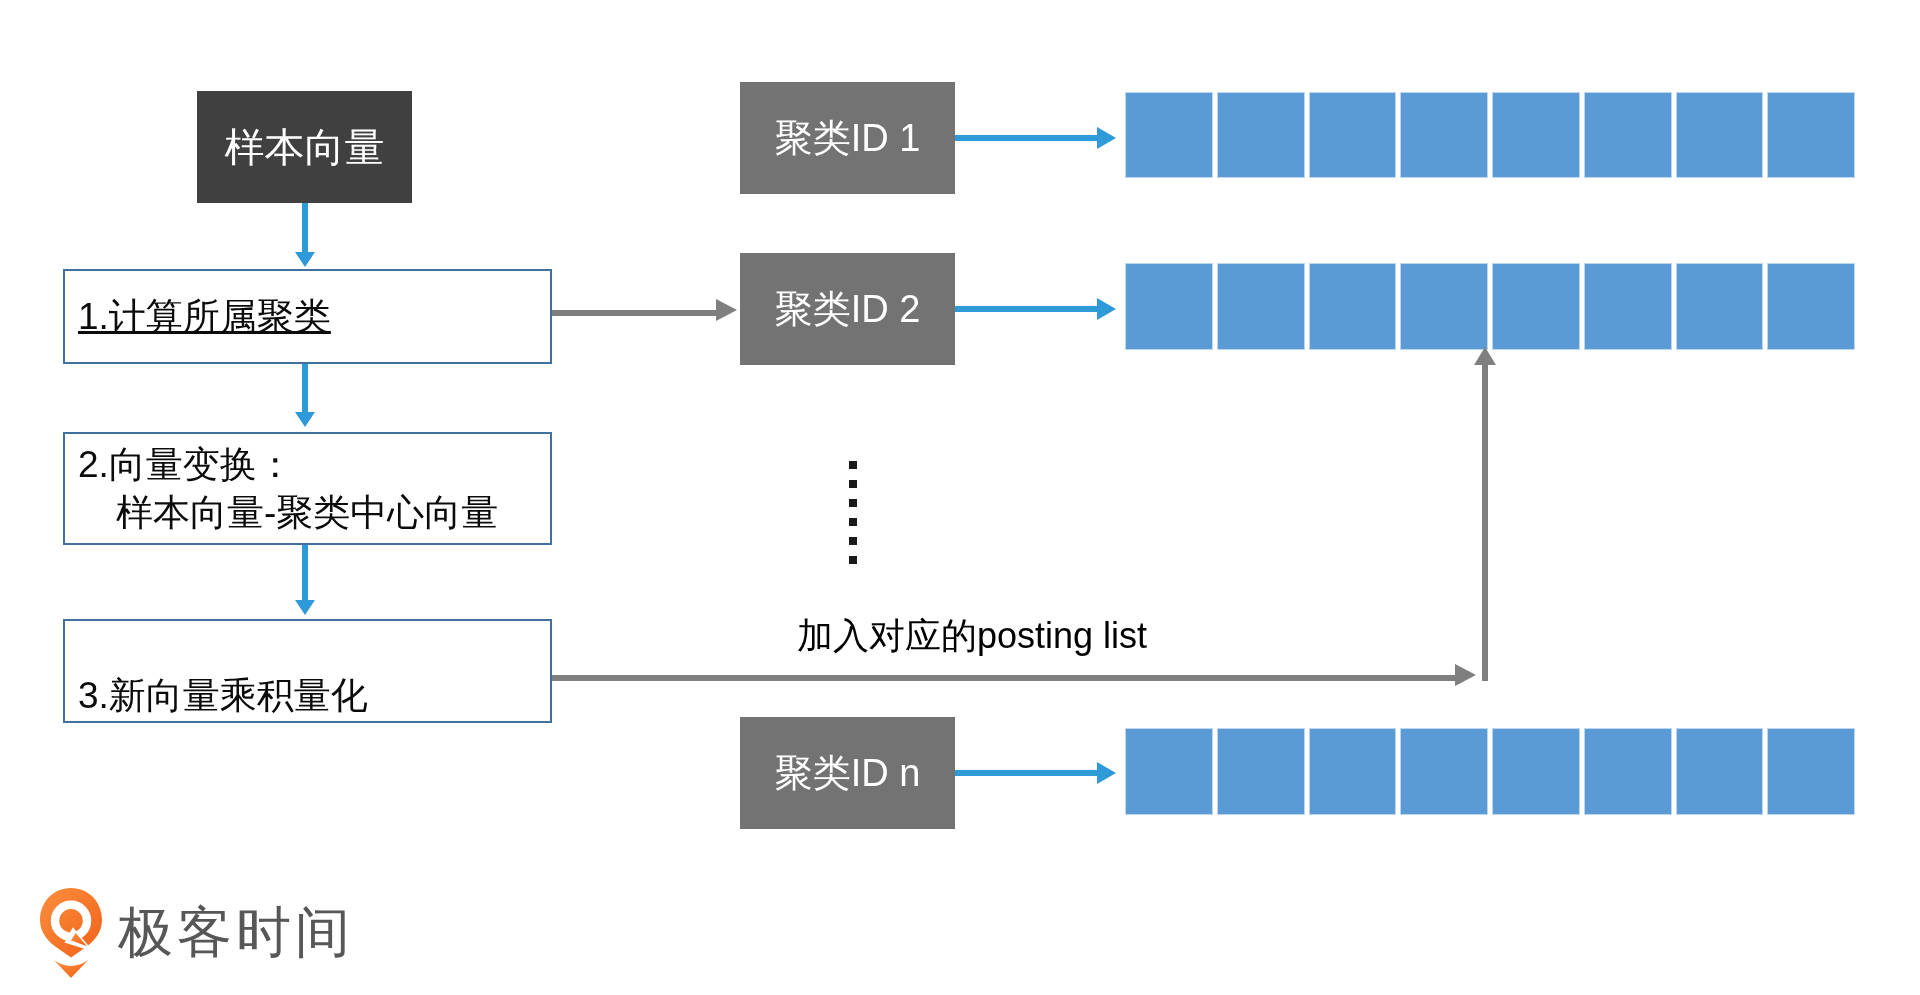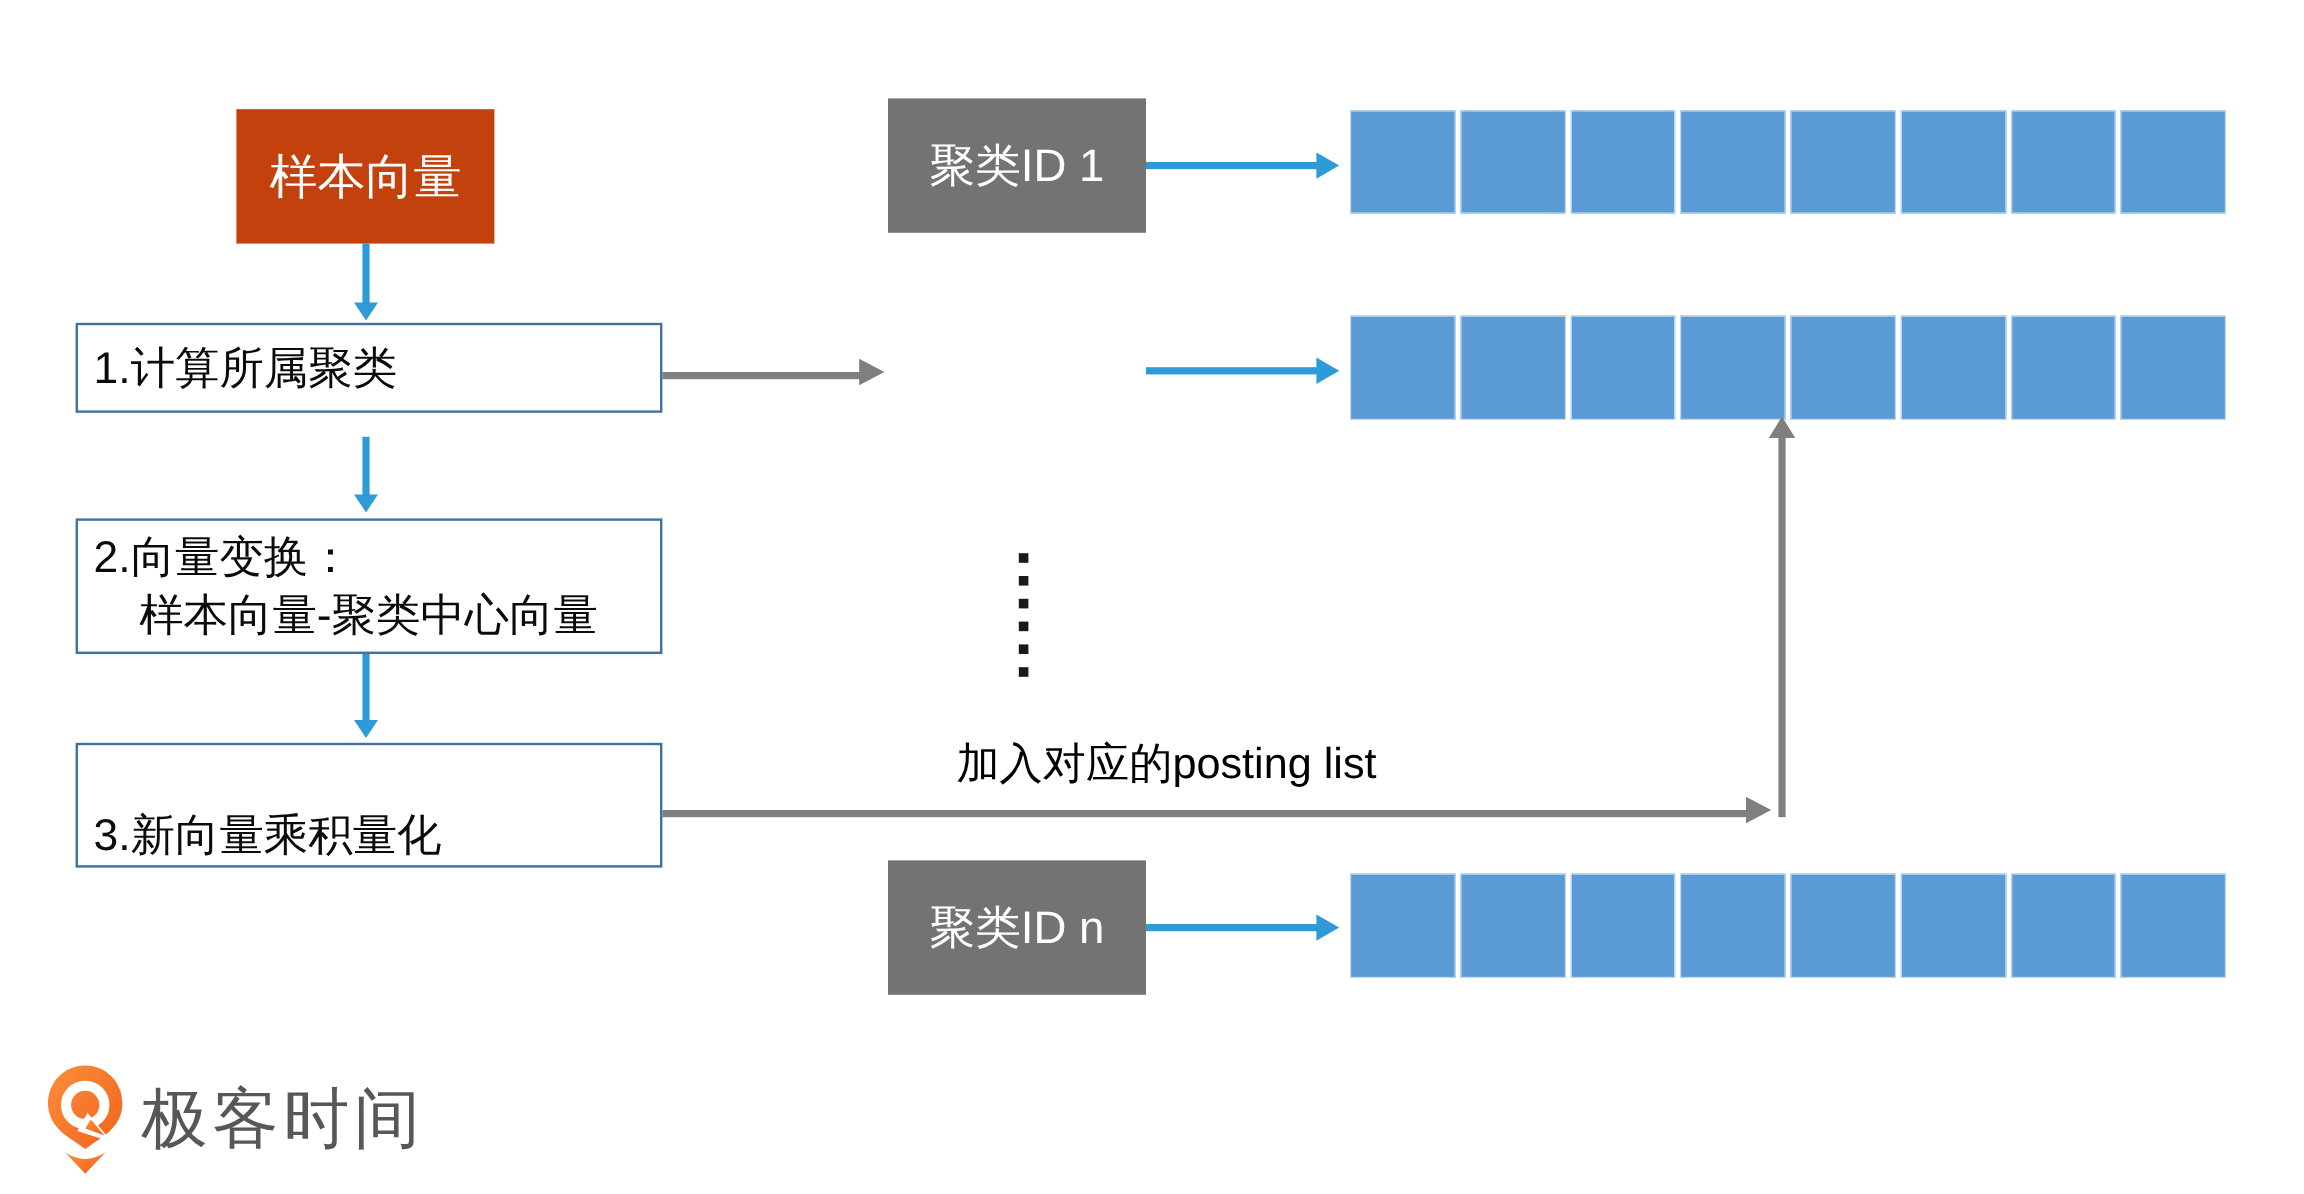--- a/index.html
+++ b/index.html
@@ -3,26 +3,26 @@
 <meta charset="utf-8">
 <style>
   html,body { margin:0; padding:0; background:#ffffff; }
   .canvas {
     position:relative; width:1920px; height:995px; background:#ffffff;
     font-family:"Liberation Sans", sans-serif; overflow:hidden;
   }
   .box { position:absolute; display:flex; align-items:center; justify-content:center; box-sizing:border-box; }
 
   
-  .sample { left:197px; top:91px; width:215px; height:112px; background:#c2410c; color:#fff; font-size:40px; }
+  .sample { left:197px; top:91px; width:215px; height:112px; background:#404040; color:#fff; font-size:40px; }
 
   
   .step { left:63px; width:489px; background:#fff; border:2px solid #41719C; color:#0b0b0b;
           font-size:37px; justify-content:flex-start; padding-left:13px; }
-  .step1 { top:269px; height:75px; }
+  .step1 { top:269px; height:95px;text-decoration:underline; }
   .step2 { top:432px; height:113px; flex-direction:column; align-items:flex-start; justify-content:center; line-height:48px; }
   .step2 .indent { padding-left:38px; }
   .step3 { top:619px; height:104px;align-items:flex-end; }
 
   
   .cluster { left:740px; width:215px; height:112px; background:#737373; color:#fff; font-size:38px; }
   .cluster1 { top:82px; } .cluster2 { top:253px; } .clustern { top:717px; }
 
   
   .row { position:absolute; left:1125px; width:730px; display:flex; gap:4px; }
@@ -80,20 +80,23 @@
   </div>
   <div class="box step step3">
     <span>3.新向量乘积量化</span>
   </div>
 
   <div class="hline-gray" style="left:552px; top:310px; width:166px;"></div>
   <div class="head-right-gray" style="left:716px; top:299px;"></div>
 
   <div class="box cluster cluster1">
     <span>聚类ID 1</span>
+  </div>
+  <div class="box cluster cluster2">
+    <span>聚类ID 2</span>
   </div>
   <div class="box cluster clustern">
     <span>聚类ID n</span>
   </div>
 
   <div class="hline-blue" style="left:955px; top:135px; width:144px;"></div>
   <div class="head-right-blue" style="left:1097px; top:127px;"></div>
 
   <div class="hline-blue" style="left:955px; top:306px; width:144px;"></div>
   <div class="head-right-blue" style="left:1097px; top:298px;"></div>

